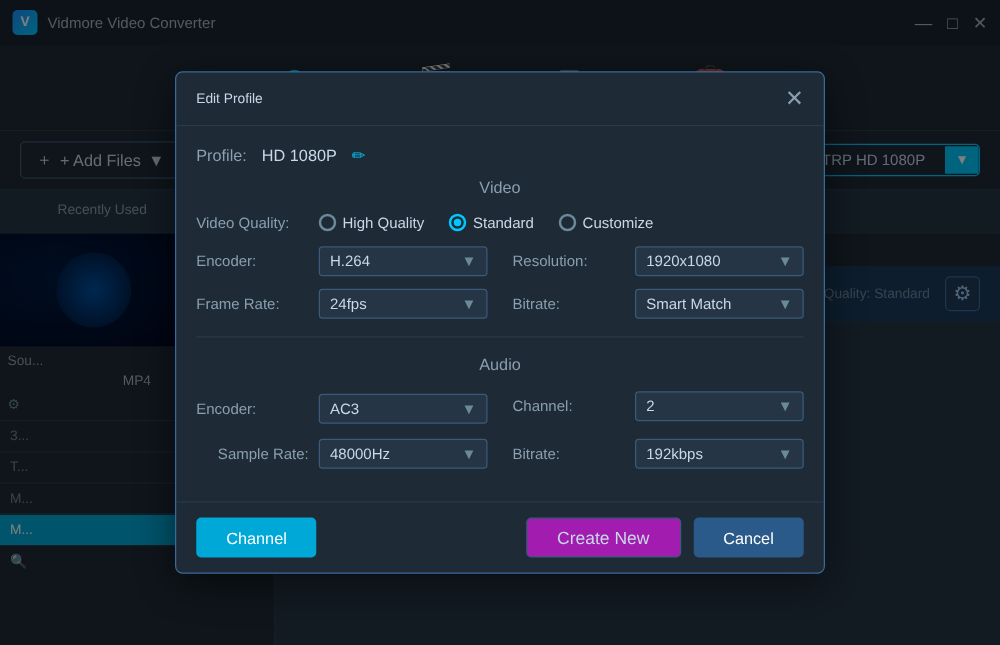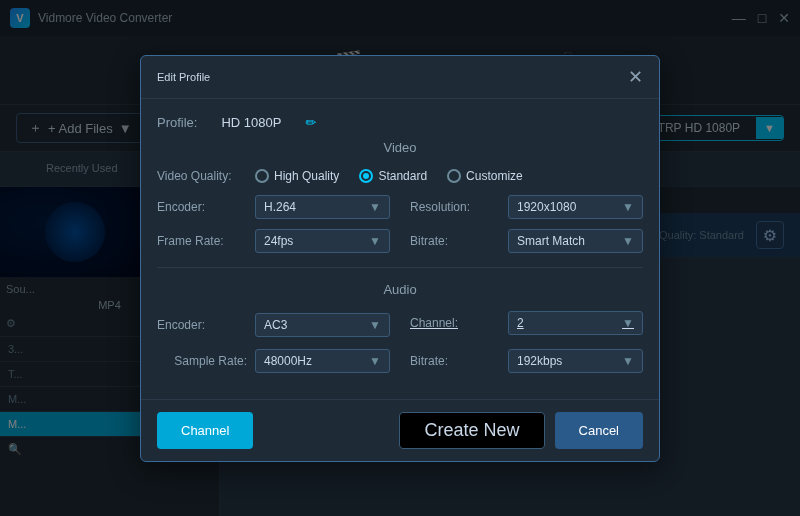--- a/index.html
+++ b/index.html
@@ -326,21 +326,21 @@
       color: #8a9faf;
       font-size: 18px;
       line-height: 1;
     }
     .modal-body {
       padding: 16px;
     }
     .profile-row {
       display: flex;
       align-items: center;
-      gap: 24px;
+      gap: 12px;
       margin-bottom: 10px;
     }
     .profile-label { color: #8a9faf; font-size: 13px; }
     .profile-value { color: #c8d8e8; font-size: 13px; }
     .edit-icon { color: #00c8ff; cursor: pointer; font-size: 13px; }
 
     .section-title {
       text-align: center;
       color: #8a9faf;
       font-size: 13px;
@@ -425,27 +425,27 @@
     .btn-default {
       background: #00a8d8;
       color: white;
       border: none;
       padding: 7px 24px;
       border-radius: 4px;
       cursor: pointer;
       font-size: 13px;
     }
     .btn-create {
-      background: #000000;
+      background: #a21caf;
       color: #c8d8e8;
       border: 1px solid #3a5a7a;
       padding: 7px 24px;
       border-radius: 4px;
       cursor: pointer;
-      font-size: 18px;
+      font-size: 14px;
     }
     .btn-cancel {
       background: #2a5a8a;
       color: white;
       border: none;
       padding: 7px 24px;
       border-radius: 4px;
       cursor: pointer;
       font-size: 13px;
     }
@@ -624,21 +624,21 @@
       <div class="section-title">Audio</div>
 
       <div style="display:grid; grid-template-columns:1fr 1fr; gap:10px 20px; margin-bottom:10px;">
         <div class="form-row" style="margin-bottom:0;">
           <span class="form-label">Encoder:</span>
           <div class="form-select">
             <span>AC3</span>
             <span class="form-select-arrow">▼</span>
           </div>
         </div>
-        <div class="form-row" style="margin-bottom:4px;text-decoration:underline;">
+        <div class="form-row" style="margin-bottom:4px;">
           <span class="form-label">Channel:</span>
           <div class="form-select">
             <span>2</span>
             <span class="form-select-arrow">▼</span>
           </div>
         </div>
         <div class="form-row" style="margin-bottom:0;text-align:right;">
           <span class="form-label">Sample Rate:</span>
           <div class="form-select">
             <span>48000Hz</span>

